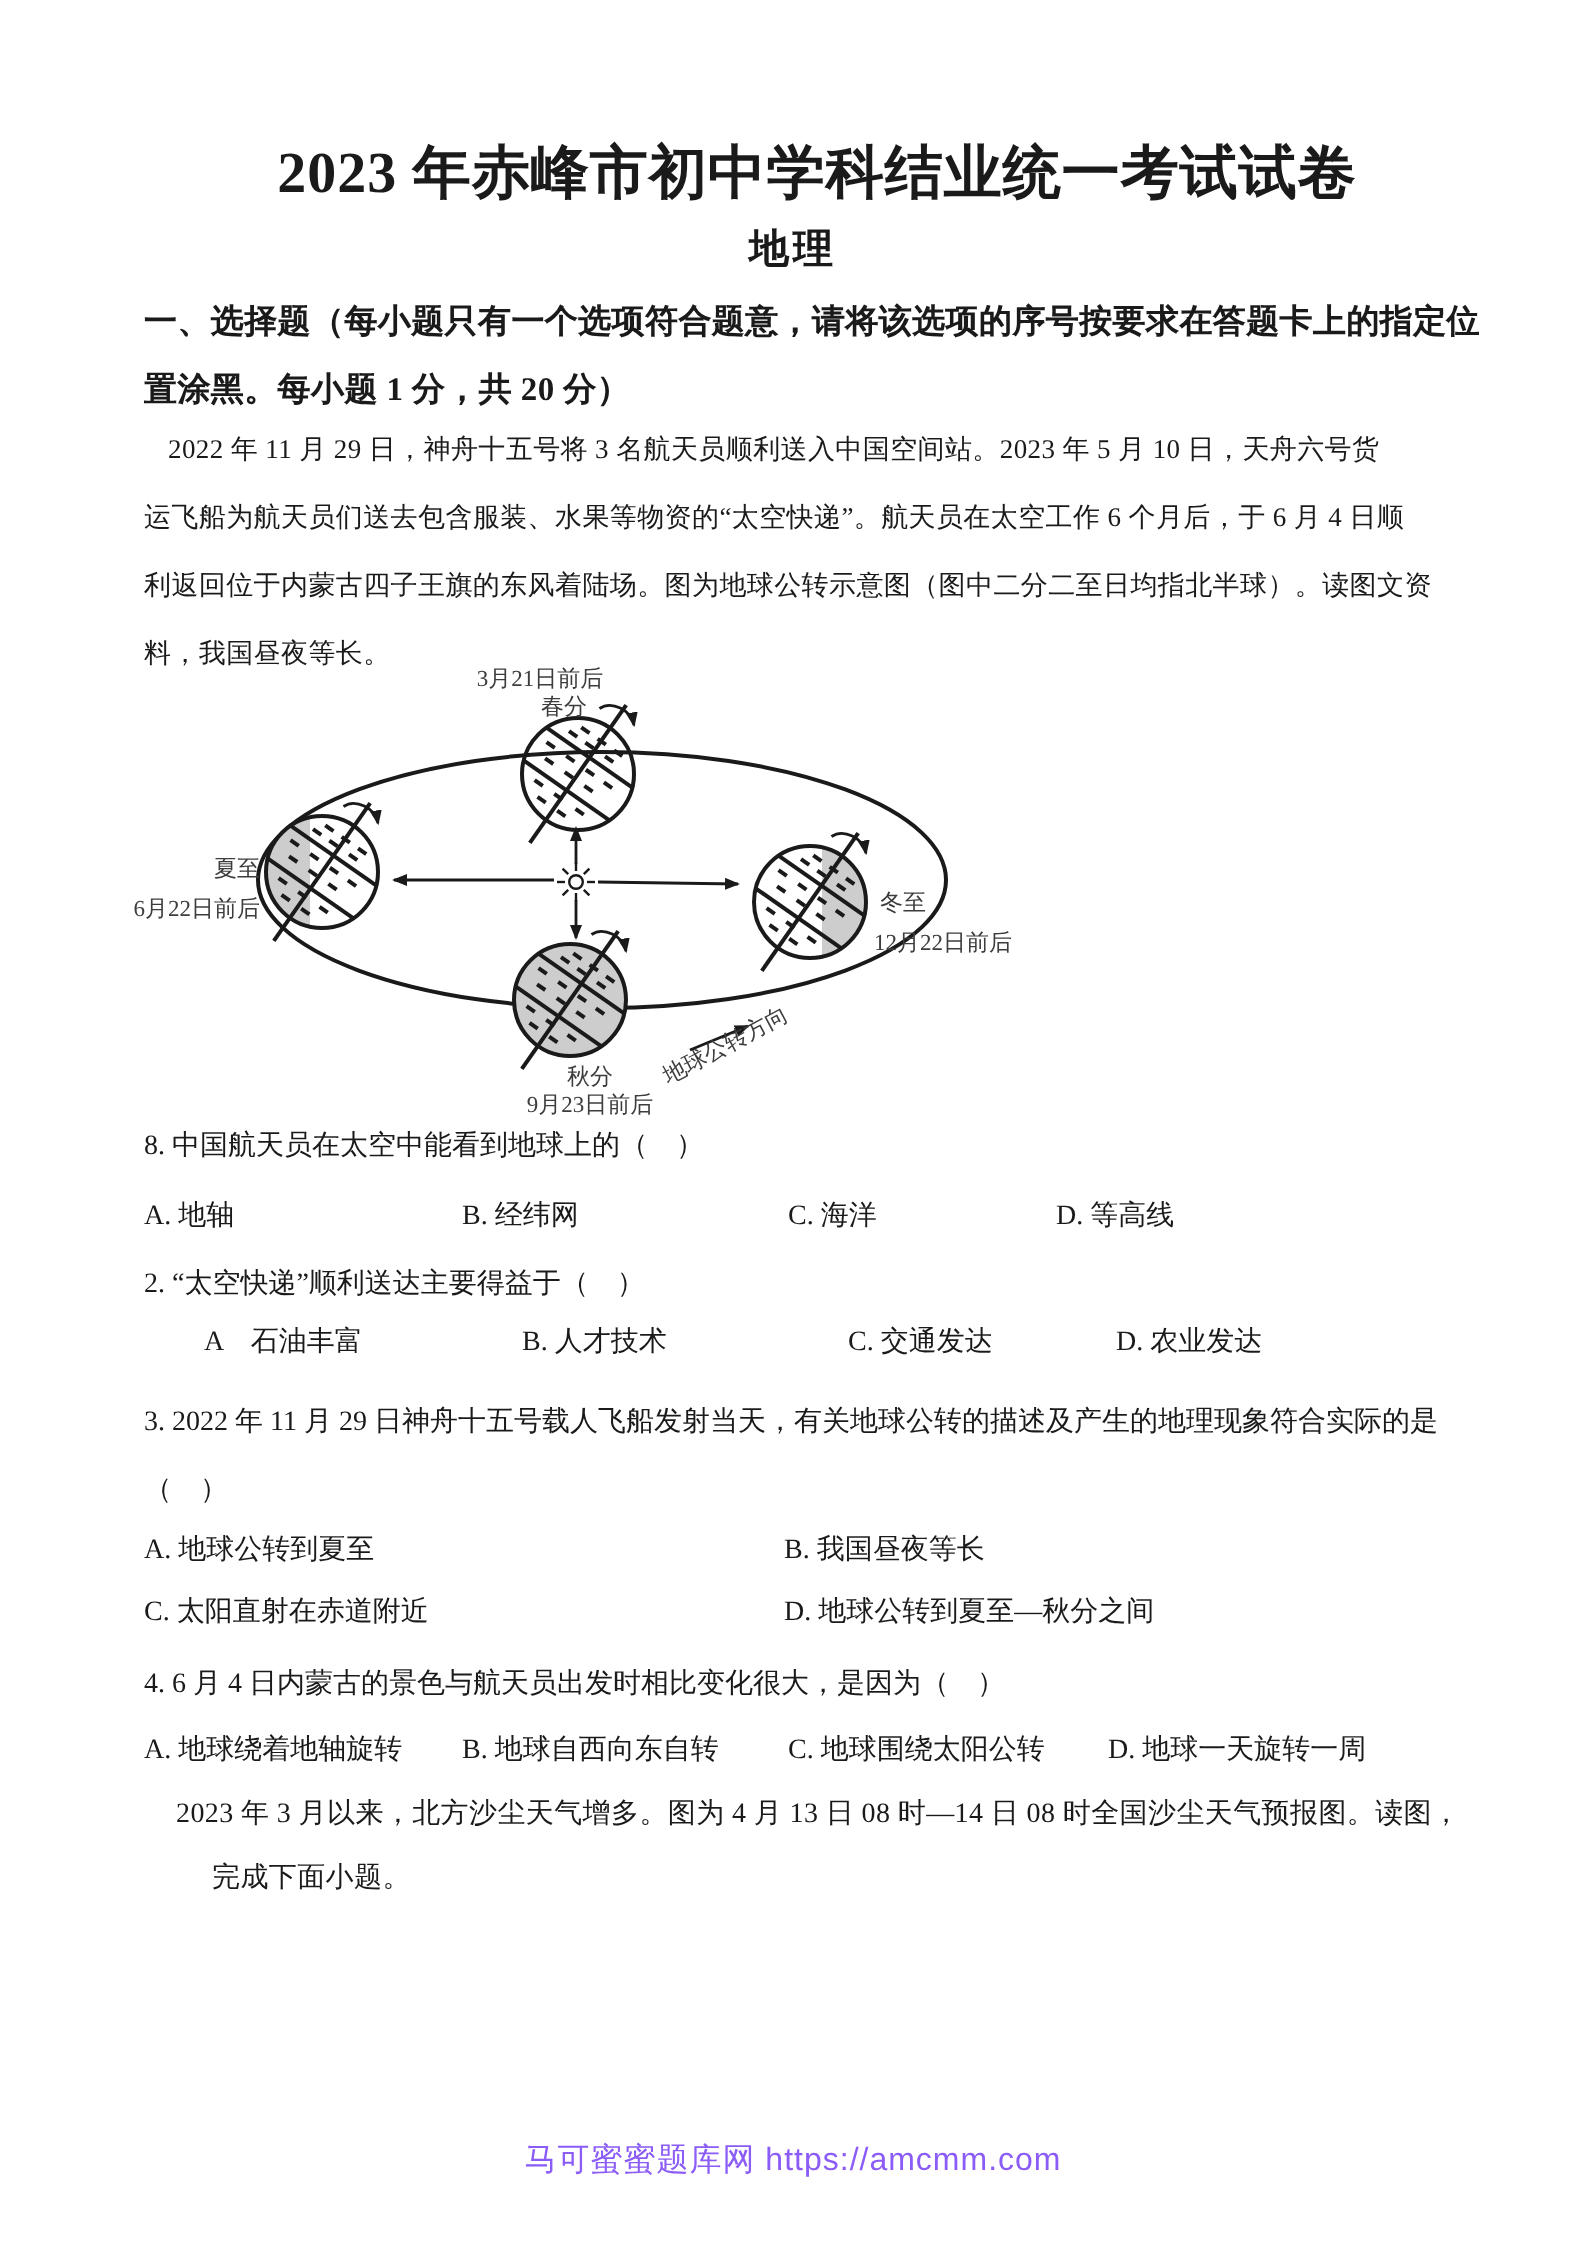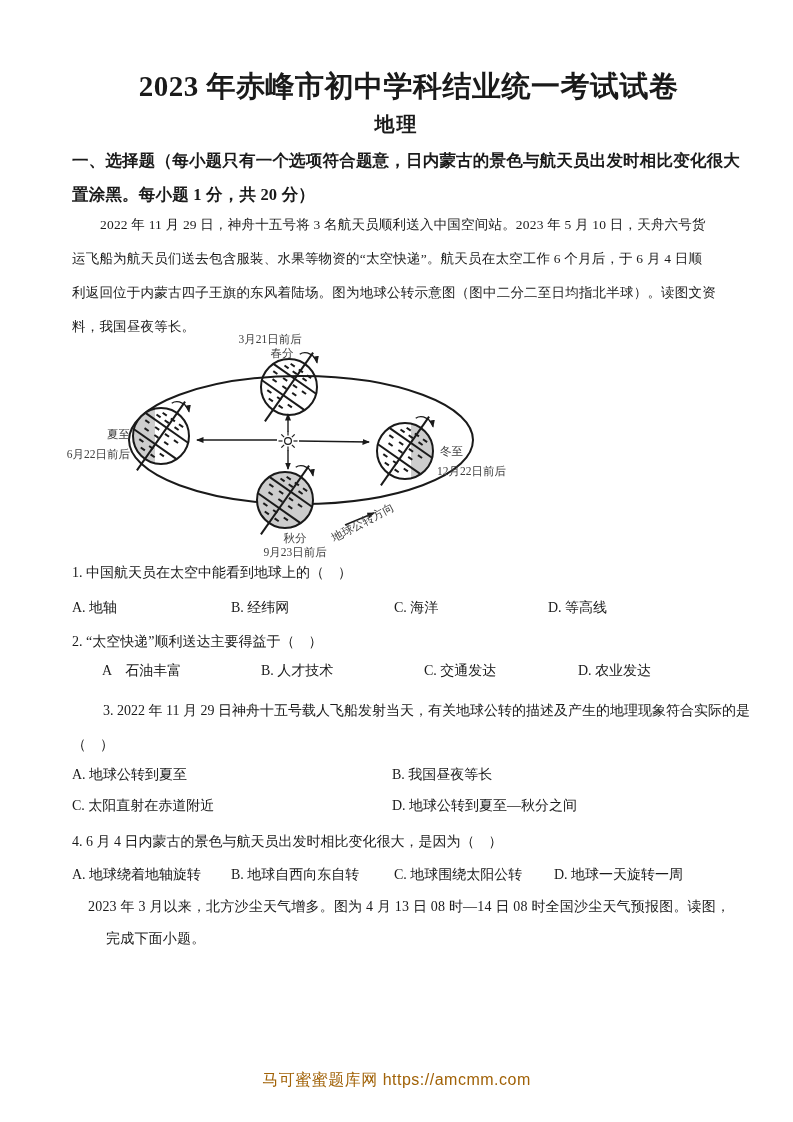--- a/index.html
+++ b/index.html
@@ -8,55 +8,55 @@
     font-family:"Liberation Serif", serif;color:#1a1a1a;overflow:hidden;
   }
   .abs{position:absolute;white-space:nowrap;}
   .center{left:0;width:793px;text-align:center;}
   .page-title{top:67px;font-size:29px;font-weight:bold;letter-spacing:.5px;padding-left:12px;}
   .subject-title{top:111px;font-size:20px;font-weight:bold;letter-spacing:2px;}
   .heading{left:72px;font-size:16.5px;font-weight:bold;letter-spacing:.2px;}
   .h1{top:150px;}
   .h2{top:184px;}
   .para{font-size:13.5px;letter-spacing:.2px;}
-  .il1{top:216px;left:100px;}
+  .il1{top:216px;left:84px;}
   .il2{top:250px;left:72px;}
   .il3{top:284px;left:72px;}
   .il4{top:318px;left:72px;}
   .qtext{left:72px;font-size:14px;}
   .q1{top:564px;}
   .q1o{top:599px;}
   .q2{top:633px;}
   .q2o{top:662px;margin-left:30px;}
-  .q3a{top:702px;margin-left:31px;}
+  .q3a{top:702px;}
   .q3b{top:736px;}
   .q3o1{top:766px;}
   .q3o2{top:797px;}
   .q4{top:833px;}
   .q4o{top:866px;}
   .p2l1{top:898px;left:88px;}
   .p2l2{top:930px;left:72px;margin-left:34px;}
   .optrow{left:72px;width:660px;height:20px;font-size:14px;}
   .opt{position:absolute;top:0;white-space:nowrap;}
-  .c0{left:0;}  .c1{left:159px;} .c2{left:322px;} .c3{left:476px;}
+  .c0{left:0;}  .c1{left:159px;} .c2{left:322px;} .c3{left:456px;}
   .w0{left:0;}  .w1{left:320px;}
-  .footer{top:1070px;font-family:"Liberation Sans", sans-serif;font-size:16px;color:#a16207;letter-spacing:.5px;}
+  .footer{top:1070px;font-family:"Liberation Sans", sans-serif;font-size:16px;color:#8b5cf6;letter-spacing:.5px;}
   .diagram{position:absolute;left:58px;top:328px;width:474px;height:240px;}
   svg{font-family:"Liberation Serif", serif;}
   svg text{fill:#3d3d3d;font-size:11.5px;}
 </style>
 </head>
 <body>
 
 <div>
 
   <div class="abs center page-title">2023 年赤峰市初中学科结业统一考试试卷</div>
   <div class="abs center subject-title">地理</div>
 
-  <div class="abs heading h1">一、选择题（每小题只有一个选项符合题意，日内蒙古的景色与航天员出发时相比变化很大</div>
+  <div class="abs heading h1">一、选择题（每小题只有一个选项符合题意，请将该选项的序号按要求在答题卡上的指定位</div>
   <div class="abs heading h2">置涂黑。每小题 1 分，共 20 分）</div>
 
   <div class="abs para il1">2022 年 11 月 29 日，神舟十五号将 3 名航天员顺利送入中国空间站。2023 年 5 月 10 日，天舟六号货</div>
   <div class="abs para il2">运飞船为航天员们送去包含服装、水果等物资的“太空快递”。航天员在太空工作 6 个月后，于 6 月 4 日顺</div>
   <div class="abs para il3">利返回位于内蒙古四子王旗的东风着陆场。图为地球公转示意图（图中二分二至日均指北半球）。读图文资</div>
   <div class="abs para il4">料，我国昼夜等长。</div>
 
   <svg class="diagram" viewBox="0 0 474 240">
     <defs>
       <marker id="ah" markerWidth="9" markerHeight="8" refX="6.5" refY="3" orient="auto" markerUnits="userSpaceOnUse">
@@ -225,21 +225,21 @@
     <text x="212" y="15" text-anchor="middle">3月21日前后</text>
     <text x="224" y="29" text-anchor="middle">春分</text>
     <text x="72" y="110" text-anchor="end">夏至</text>
     <text x="72" y="130" text-anchor="end">6月22日前后</text>
     <text x="382" y="127">冬至</text>
     <text x="379" y="147">12月22日前后</text>
     <text x="237" y="214" text-anchor="middle">秋分</text>
     <text x="237" y="228" text-anchor="middle">9月23日前后</text>
   </svg>
 
-  <div class="abs qtext q1">1. 中国航天员在太空中能看到地球上的（　）</div>
+  <div class="abs qtext q1">8. 中国航天员在太空中能看到地球上的（　）</div>
   <div class="abs optrow q1o">
     <span class="opt c0">A. 地轴</span>
     <span class="opt c1">B. 经纬网</span>
     <span class="opt c2">C. 海洋</span>
     <span class="opt c3">D. 等高线</span>
   </div>
 
   <div class="abs qtext q2">2. “太空快递”顺利送达主要得益于（　）</div>
   <div class="abs optrow q2o">
     <span class="opt c0">A　石油丰富</span>

